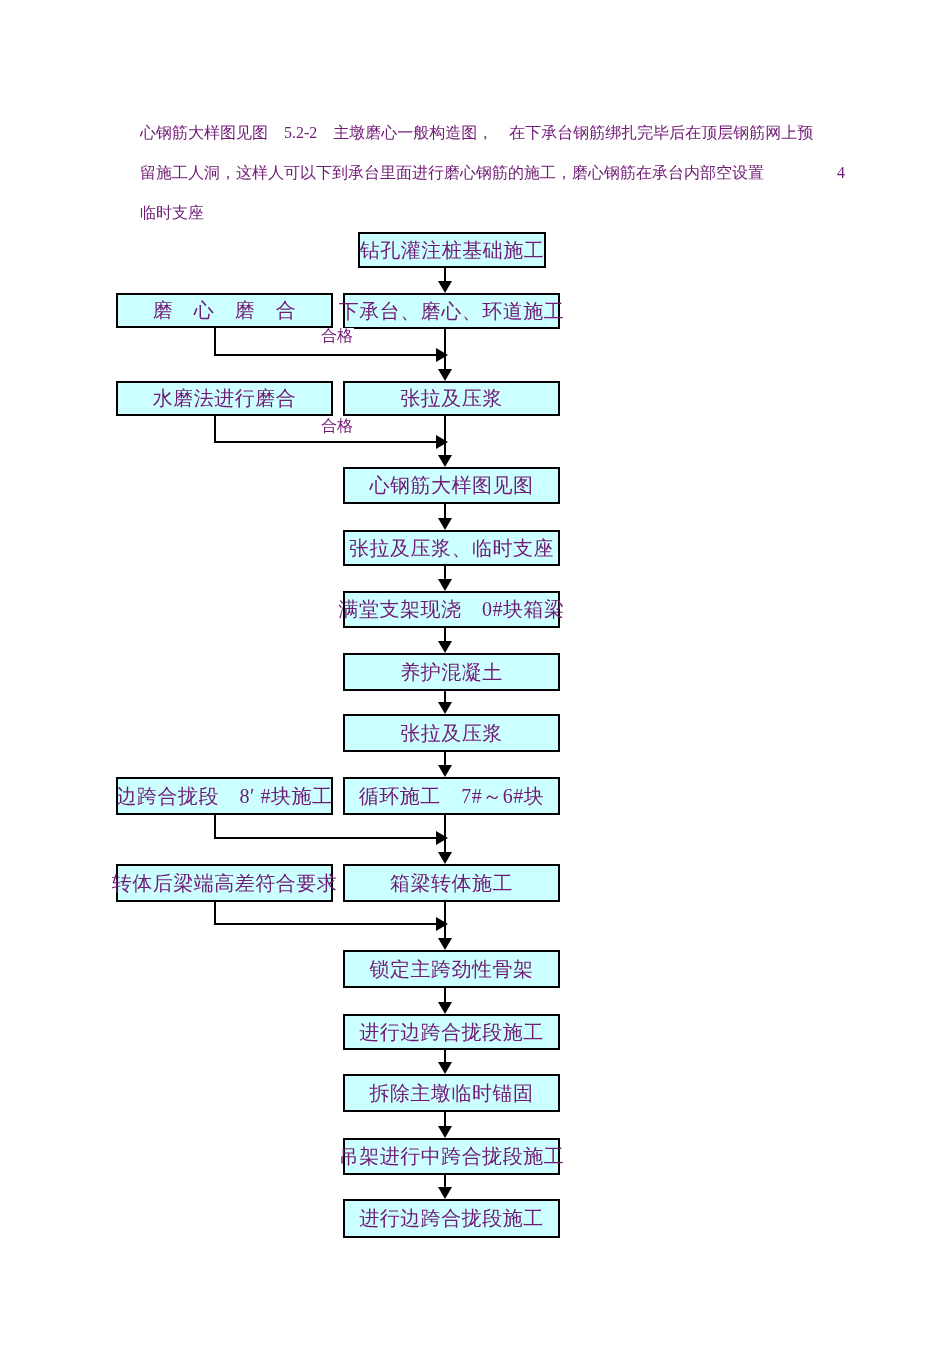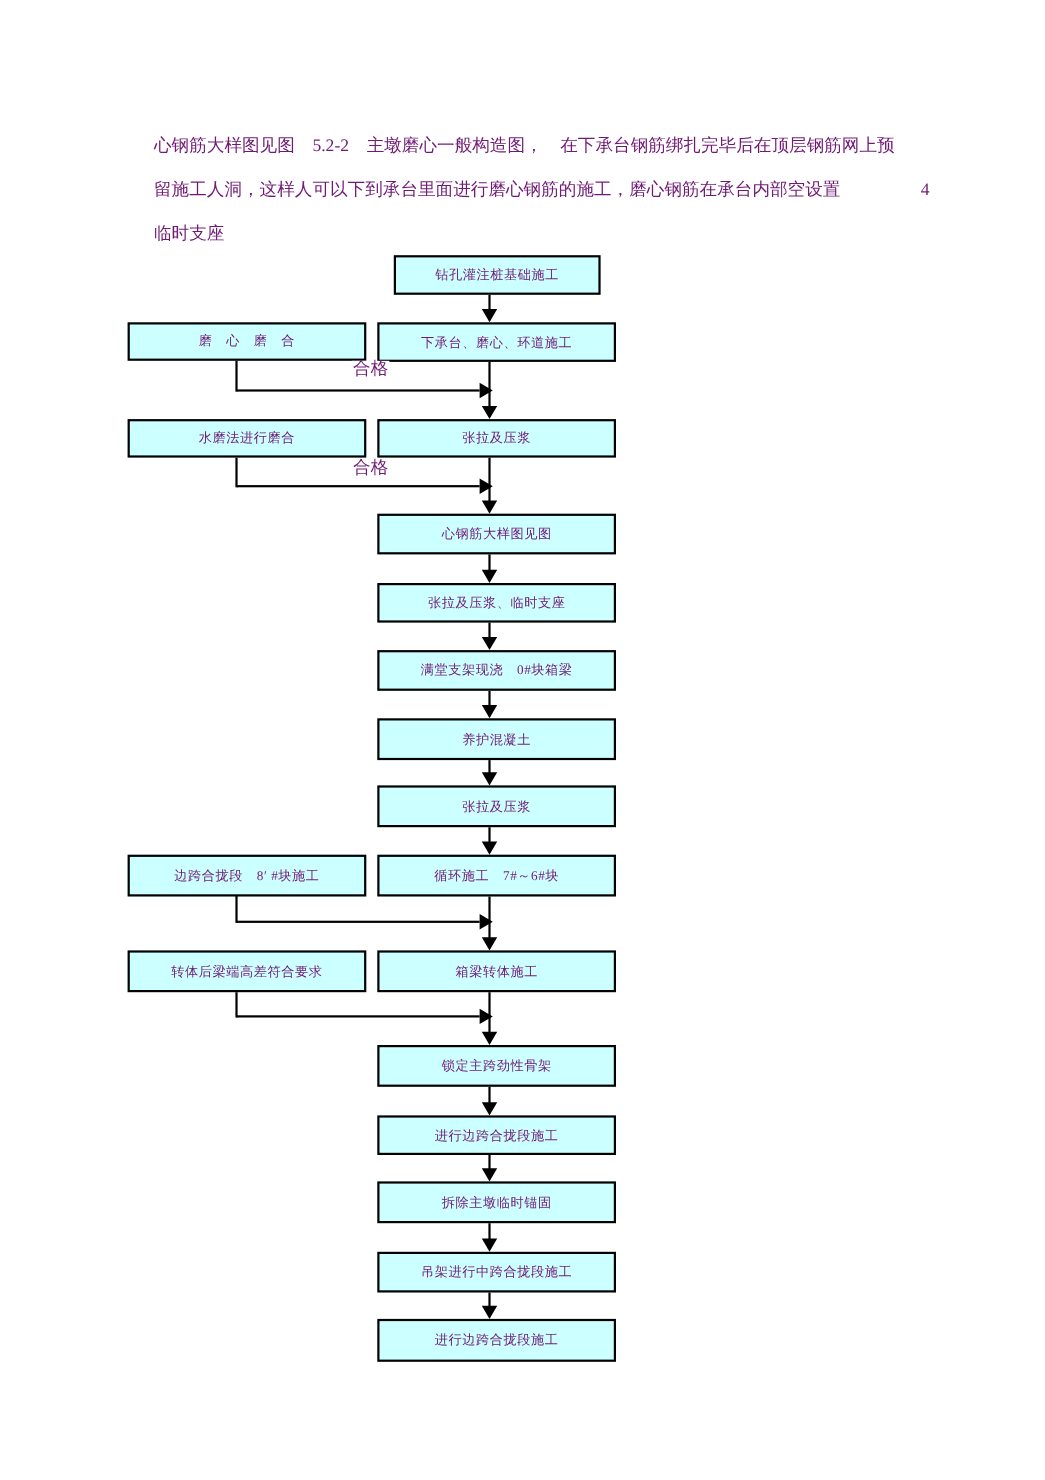--- a/index.html
+++ b/index.html
@@ -30,21 +30,21 @@
   }
   
   .fbox {
     position: absolute;
     box-sizing: border-box;
     background: var(--box-fill, #ccffff);
     border: 2px solid var(--box-border, #000000);
     display: flex;
     align-items: center;
     justify-content: center;
-    font-size: 12px;
+    font-size: 20px;
     letter-spacing: 0.5px;
     white-space: pre;
   }
   
   .vline {
     position: absolute;
     left: 444px;
     width: 2px;
     background: var(--connector, #000000);
   }

